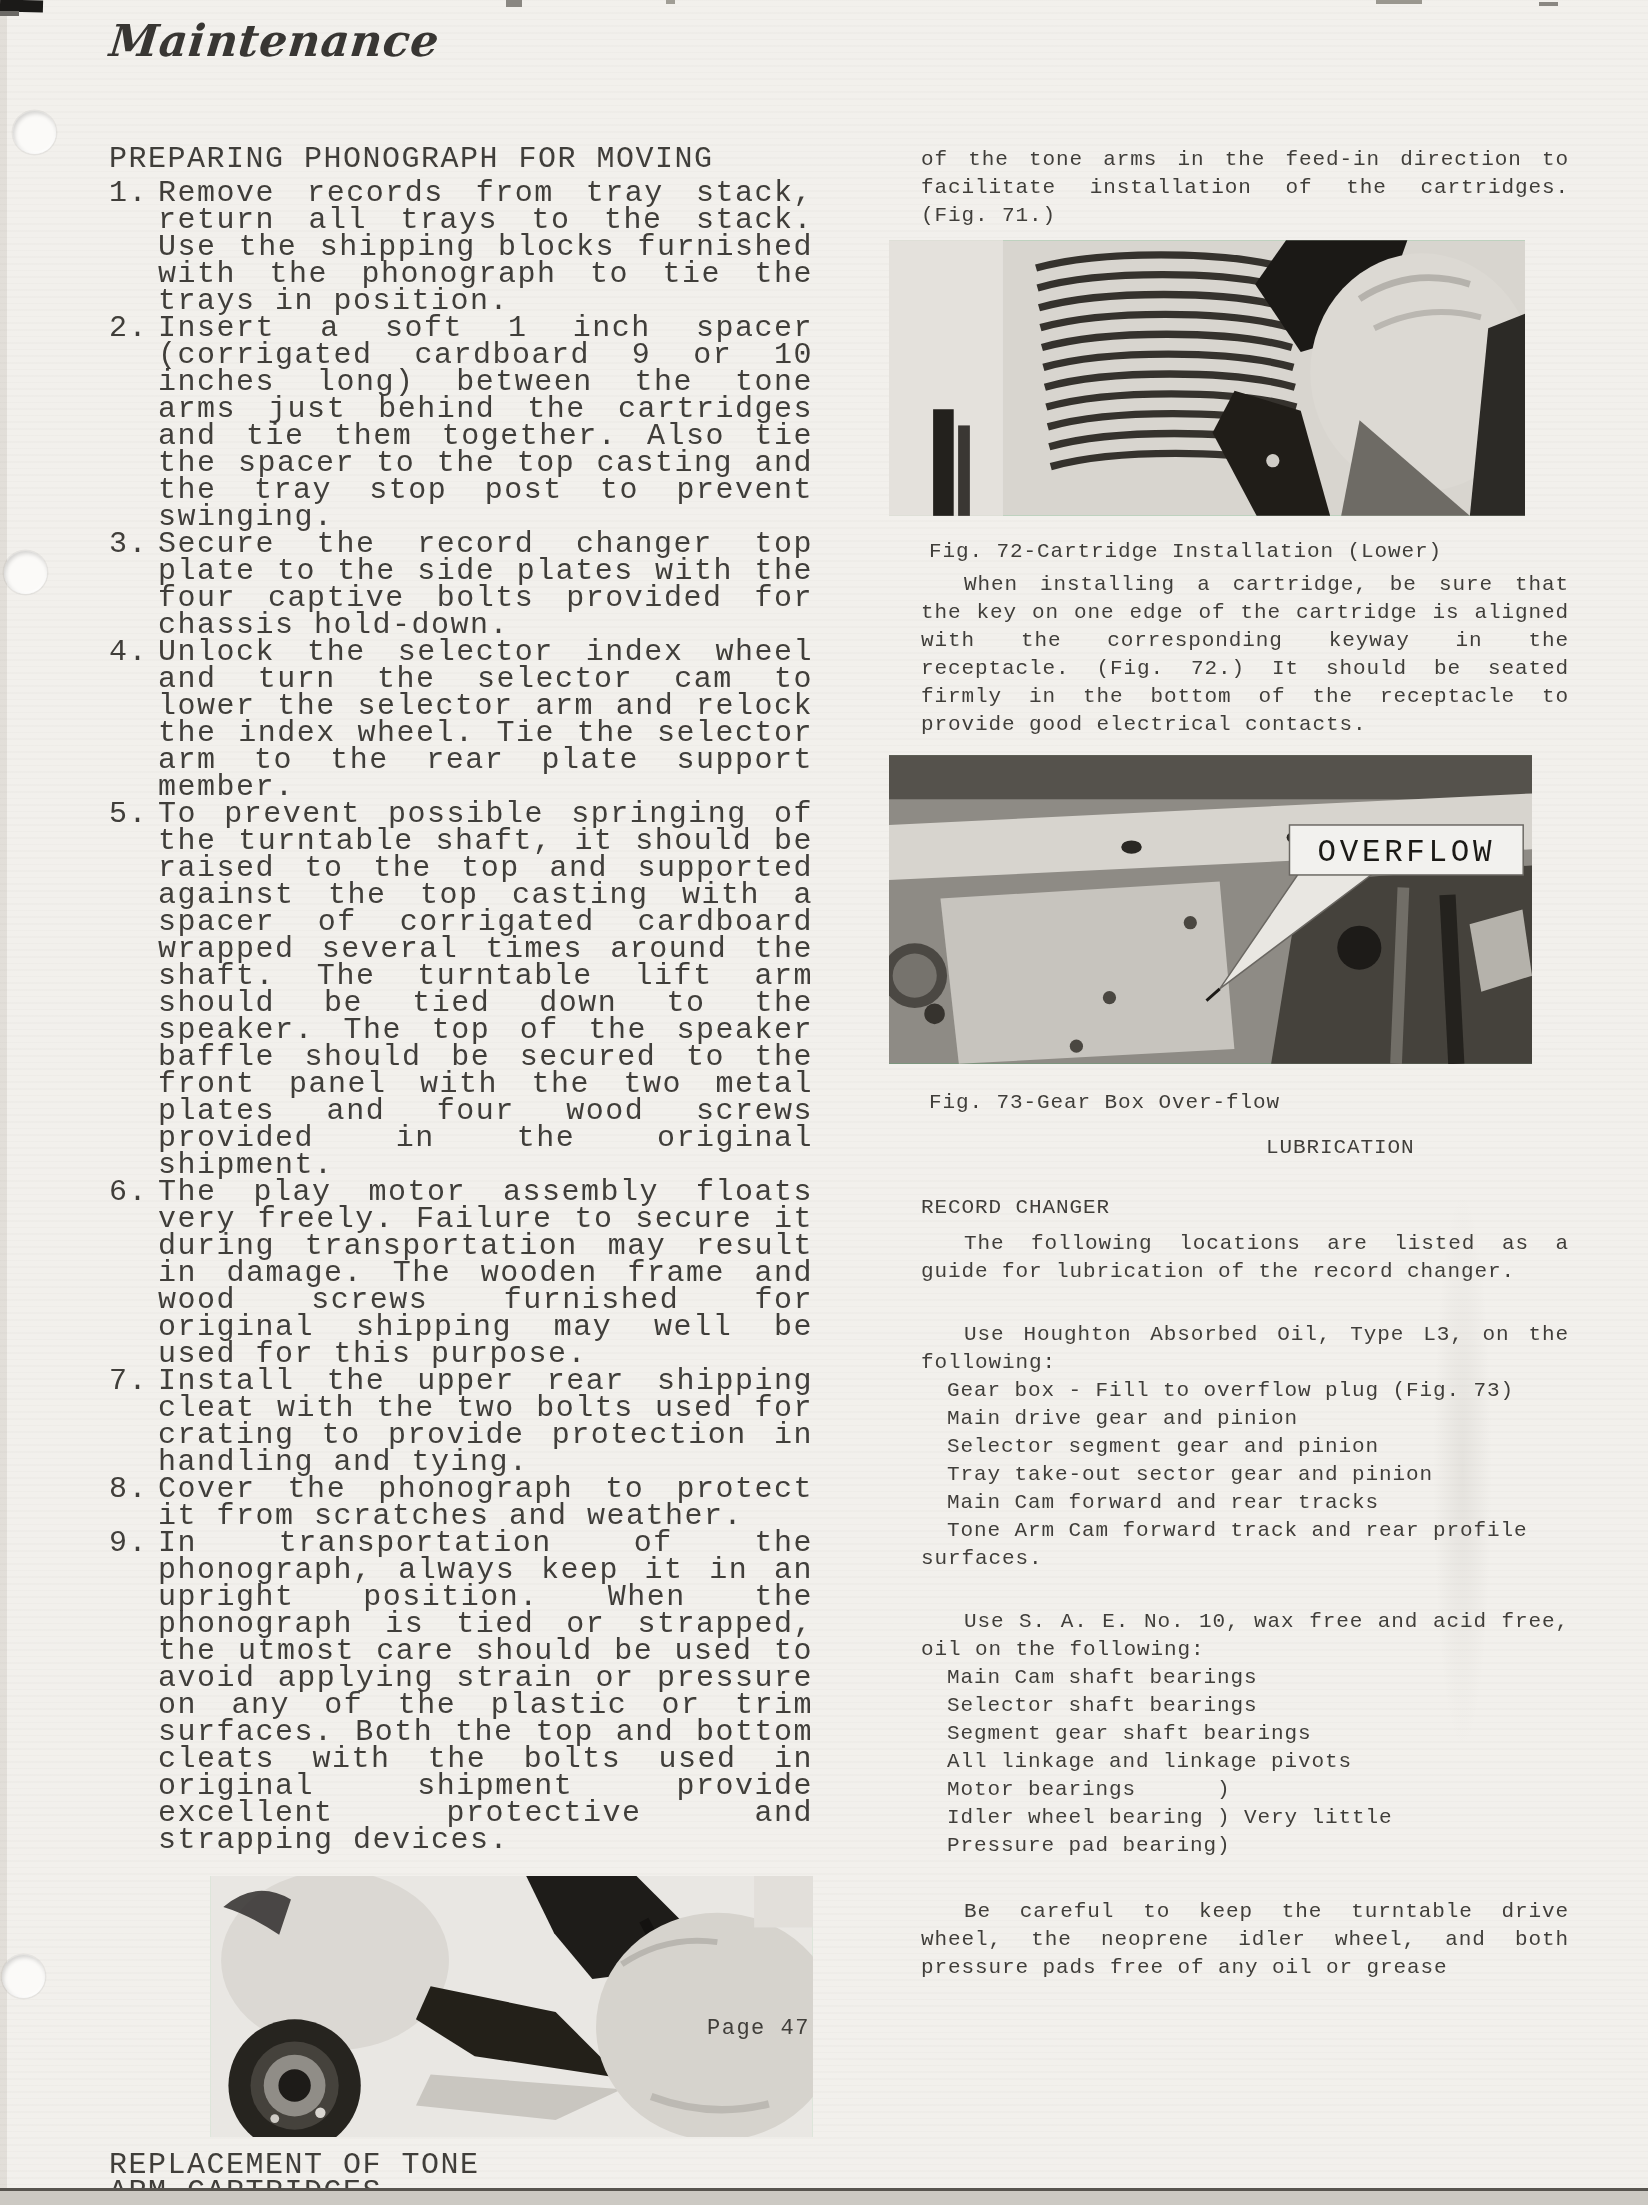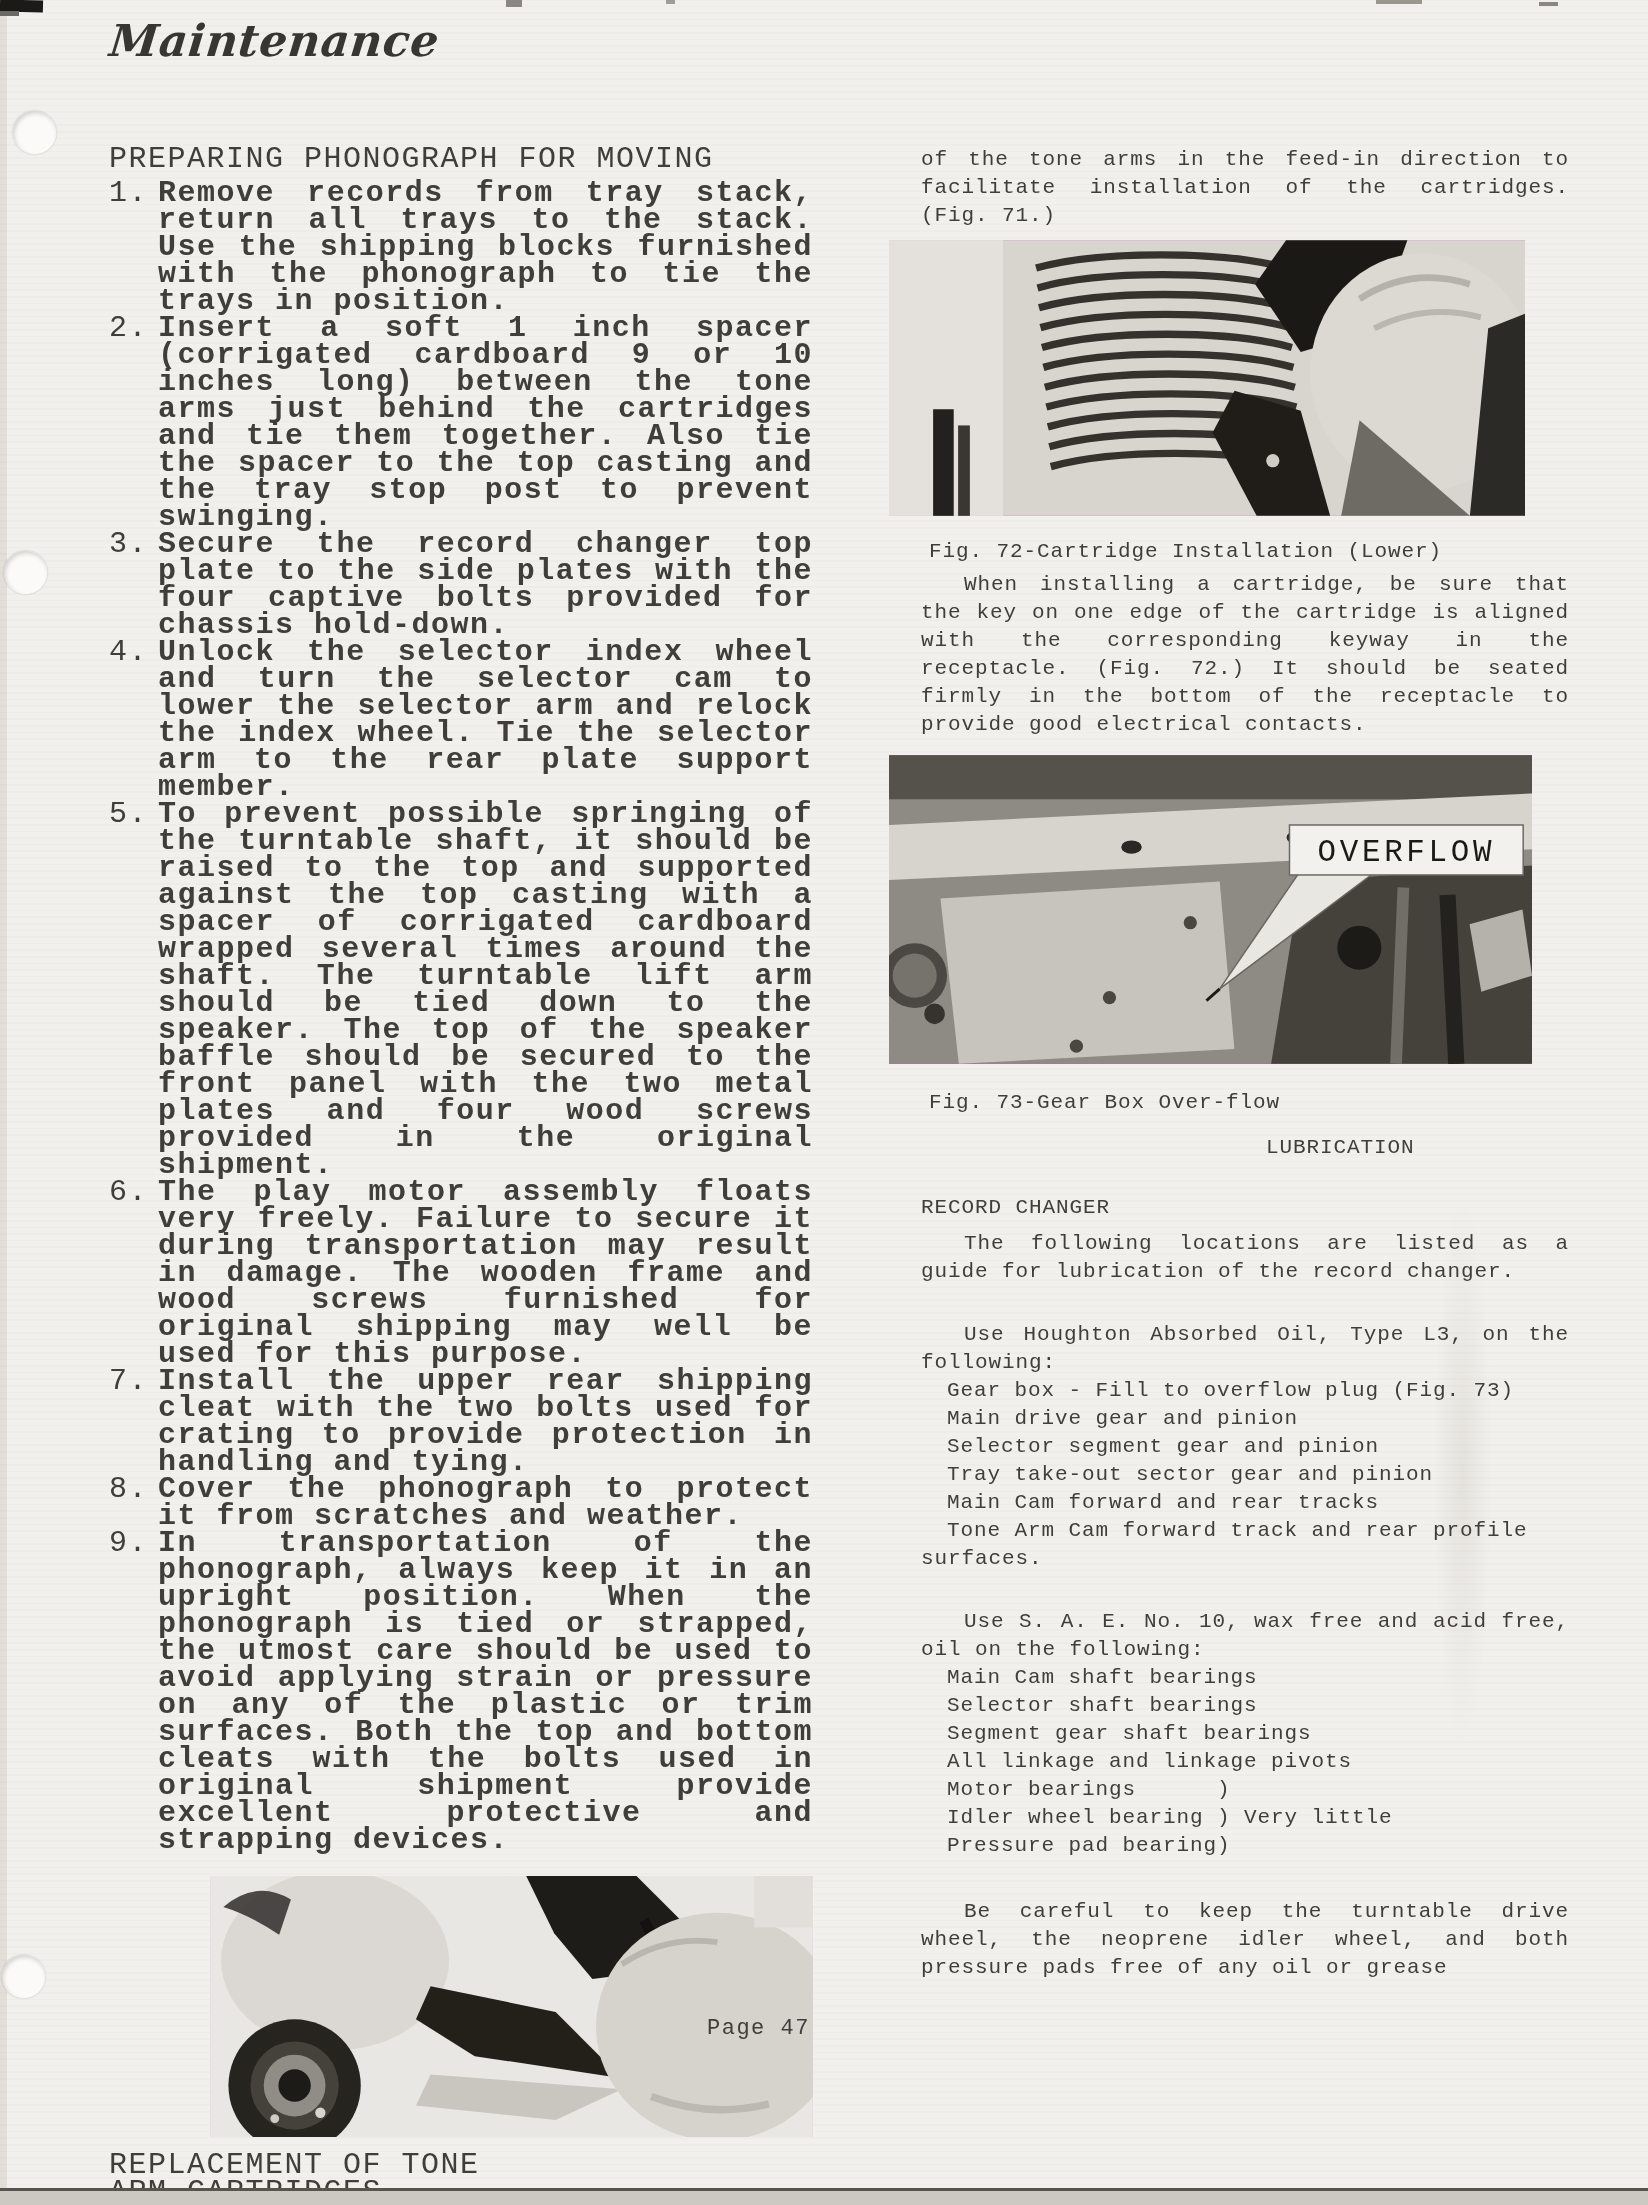--- a/index.html
+++ b/index.html
@@ -21,27 +21,27 @@
     font-style:italic; font-weight:600; font-size:44px; color:#383633;
     transform:skewX(-6deg); letter-spacing:0.7px;
   }
   .col { position:absolute; top:146px; }
   .col-left  { left:109px;  width:704px; font-size:30px; letter-spacing:1.5px;   line-height:27px; }
   .col-right { left:921px; width:648px; font-size:21px; letter-spacing:0.9px; line-height:28px; }
   .h1 { margin:0 0 7.4px 0; }
   .steps { }
   .step { display:flex; }
   .step-num { flex:none; width:49px; }
-  .step-text { flex:1; text-align:justify;font-weight:bold; }
+  .step-text { flex:1; text-align:justify; }
   .para { margin:0; text-align:justify;font-family:Liberation Mono, monospace; }
   .indent { text-indent:43px; }
   .item { text-indent:26px; }
   .item.pre { white-space:pre; }
   .caption { margin:8px; }
-  .photo { position:relative; background:#d946ef;text-align:center; }
+  .photo { position:relative; background:#22c55e;text-align:center; }
   .photo svg { display:block; }
   .fig71 { margin:22px 0 14.7px 101px; width:603px; height:261px; }
   .fig72 { margin:10.3px 0 22px -32px; width:636px; height:276px; }
   .fig73 { margin:16px 0 25px -32px; width:643px; height:309px; }
   .cap71 { margin-bottom:19px; }
   .cap72 { margin-bottom:4.4px; }
   .cap73 { }
   .rep-heading { width:426px; margin-top:4.4px; margin-bottom:5.9px; }
   .lub-heading { margin:17.6px 0 0 345px; }
   .rc-heading { margin-top:32px; }

